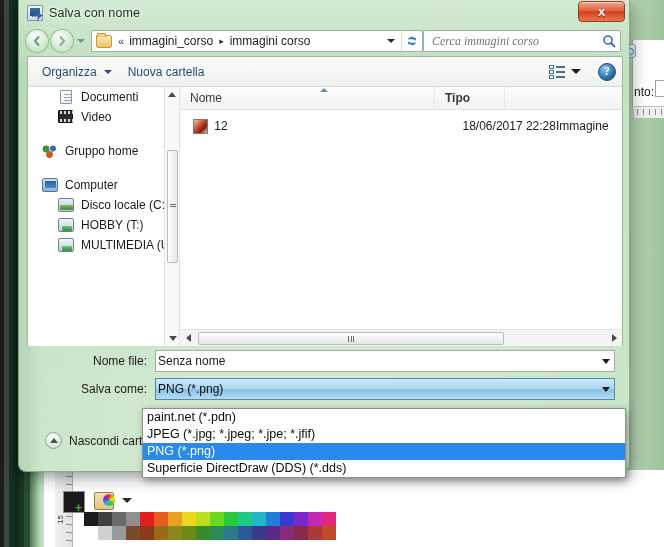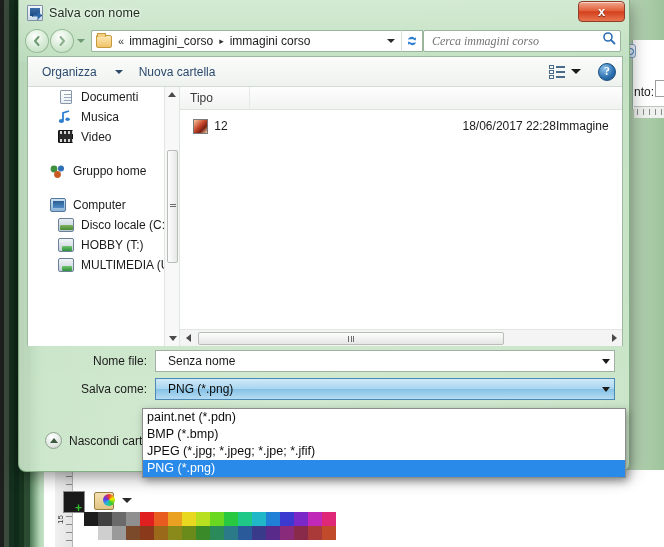--- a/index.html
+++ b/index.html
@@ -213,41 +213,41 @@
   }
   .crumb-caret i { width:0;height:0;border-left:4px solid transparent;border-right:4px solid transparent;border-top:4px solid #2b2b2b;}
   .refresh-btn {
     width: 22px; height: 22px; background: #ffffff;
     border: 1px solid #9bb59c; border-left: 1px solid #d5e2d5;
     display:flex;align-items:center;justify-content:center; cursor:pointer;
   }
   .searchbox {
     width: 198px; height: 22px; 
     background: #ffffff; border: 1px solid #9bb59c; border-radius: 2px;
-    display:flex; padding: 0 4px 0 6px; cursor: text;
+    display:flex; align-items:center; padding: 0 4px 0 6px; cursor: text;
   }
   .searchbox input {
     border: none; outline: none; flex: 1; font-size: 12px;
     font-family: "Liberation Serif", serif; font-style: italic; color: #6b6b6b;
     background: transparent;
   }
 
   
   .body-panel {
     position: absolute; left: 8px; top: 56px; width: 596px; height: 290px;
     background: #ffffff; border: 1px solid #9cb8a0;
   }
   .toolbar {
     height: 30px; background: linear-gradient(#fbfcfb, #eef2ee);
     border-bottom: 1px solid #d3dcd4;
     display: flex; align-items: center; padding: 0 6px;
   }
   .tb-item {
     font-size: 12px; color: #2c4a6e; padding: 3px 8px; cursor: pointer;
-    display:flex; align-items:center; gap:18px;
+    display:flex; align-items:center; gap:7px;
   }
   .tb-caret { width:0;height:0;border-left:4px solid transparent;border-right:4px solid transparent;border-top:4px solid #2c4a6e;}
   .tb-spacer { flex: 1; }
   .view-ico {
     width: 16px; height: 14px; position: relative; cursor: pointer;
   }
   .view-ico i{ position:absolute; background:#4a6a8a; }
   .view-ico .b{ left:0; width:5px; height:4px; border:1px solid #4a6a8a; background:#fff;}
   .view-ico .l{ left:7px; width:9px; height:1.5px;}
   .view-caret-wrap{ width:16px;height:16px;display:flex;align-items:center;justify-content:center;cursor:pointer;margin-left:3px;}
@@ -260,21 +260,21 @@
     color:#fff; font-size: 12px; font-weight: bold; font-family:"Liberation Serif",serif;
   }
 
   .panes { display: flex; height: 259px; }
   .sidebar {
     width: 152px; background: #ffffff; position: relative;
     border-right: 1px solid #dfe6e0;
     overflow: hidden;
   }
   .side-item {
-    display: flex; align-items: center; height: 20px; padding-left: 22px;
+    display: flex; align-items: center; height: 20px; padding-left: 14px;
     font-size: 12px; color: #1b1b1b; cursor: pointer; white-space: nowrap;
   }
   .side-item.indent { padding-left: 30px; }
   .side-item.selected { background: linear-gradient(#f4f7fa,#e9eff5); border-top:1px solid #dfe7ef; border-bottom:1px solid #dfe7ef;}
   .side-gap { height: 14px; }
   .si-ico { width: 17px; height: 15px; margin-right: 6px; flex:0 0 auto; position: relative; }
 
   .ico-doc { background: linear-gradient(#ffffff,#e9eef4); border:1px solid #8796a8; border-radius:1px; width:12px;height:14px; margin-left:2px;}
   .ico-doc::after{content:"";position:absolute;left:3px;top:3px;width:7px;height:1px;box-shadow:0 3px 0 #9aa8b8,0 6px 0 #9aa8b8;background:#9aa8b8;}
   .ico-pic { width:15px;height:13px; background: linear-gradient(#bfe2f5,#6fb4dd); border:1px solid #5b88a8; border-radius:1px;}
@@ -315,21 +315,21 @@
     display:flex; height: 23px; background: linear-gradient(#fdfdfd,#f1f3f1);
     border-bottom: 1px solid #dde3dd; align-items: center;
     font-size: 12px; color: #3a3a3a; position: relative;
   }
   .col {
     padding-left: 10px; height: 23px; display: flex; align-items: center;
     border-right: 1px solid #e6eae6; cursor: pointer; position: relative;
   }
   .col.c1 { width: 255px; }
   .col.c2 { width: 137px; }
-  .col.c3 { width: 70px; }
+  .col.c3 { width: 70px; font-weight: bold; }
   .sort-arrow {
     position: absolute; left: 140px; top: 1px;
     width:0;height:0;border-left:4px solid transparent;border-right:4px solid transparent;
     border-bottom: 4px solid #6a8fae;
   }
   .file-row {
     display:flex; align-items:center; height: 22px; margin-top: 5px;
     font-size: 12px; color: #1b1b1b; cursor: pointer;
   }
   .file-ico {
@@ -365,21 +365,21 @@
     position: absolute; left: 0; top: 350px; width: 100%;
   }
   .form-row { display:flex; align-items:center; height: 22px; margin-bottom: 6px; }
   .form-label {
     width: 136px; text-align: right; padding-right: 8px;
     font-size: 12px; color: #1a1a1a;
   }
   .combo {
     width: 460px; height: 22px; background:#fff;
     border: 1px solid #a2b0a3; display:flex; align-items:center;
-    font-size: 12px; color:#1a1a1a; padding-left: 12px; cursor: pointer;
+    font-size: 12px; color:#1a1a1a; padding-left: 2px; cursor: pointer;
   }
   .combo .val { flex: 1; }
   .combo .cc { width: 17px; display:flex;align-items:center;justify-content:center;}
   .combo .cc i{width:0;height:0;border-left:4px solid transparent;border-right:4px solid transparent;border-top:5px solid #1b1b1b;}
   .combo.focused {
     background: linear-gradient(to bottom, #cfe9f8 0%, #aad6f0 48%, #86c2e6 52%, #b6dcf2 100%);
     border: 1px solid #4c8ab5;
   }
   .combo.focused .val { color: #0b0b0b; }
 
@@ -570,30 +570,20 @@
         <div class="sidebar">
           <div id="side-list">
               <div class="side-item indent">
                 <span class="si-ico">
                   <i class="ico-doc" style="position: absolute; display: block;"></i>
                 </span>
                 <span>Documenti</span>
               </div>
               <div class="side-item indent">
                 <span class="si-ico">
-                  <i class="ico-music" style="position: absolute; display: block;"><svg width="15" height="15" viewBox="0 0 15 15">
-                      <path d="M11 1 L5 3 L5 10.5" stroke="#2f7fd0" stroke-width="1.8" fill="none"></path>
-                      <ellipse cx="3.4" cy="11" rx="2.6" ry="2" fill="#2f7fd0"></ellipse>
-                      <ellipse cx="9.6" cy="9.3" rx="2.2" ry="1.7" fill="#2f7fd0"></ellipse>
-                    </svg></i>
-                </span>
-                <span>Musica</span>
-              </div>
-              <div class="side-item indent">
-                <span class="si-ico">
                   <i class="ico-video" style="position: absolute; display: block;"></i>
                 </span>
                 <span>Video</span>
               </div>
               <div class="side-gap"></div>
               <div class="side-item">
                 <span class="si-ico">
                   <i class="ico-home" style="position: absolute; display: block;"><svg width="16" height="15" viewBox="0 0 16 15">
                       <circle cx="4" cy="5" r="3.4" fill="#3e8f3e"></circle>
                       <circle cx="11" cy="4.5" r="3" fill="#2f6fb5"></circle>
@@ -634,20 +624,24 @@
               </div>
             <div class="ss-thumb"></div>
             <div class="ss-arrow ss-down" style="position:absolute;bottom:0;width:15px;">
                 <i></i>
               </div>
           </div>
         </div>
 
         <div class="filelist">
           <div class="col-head">
+            <div class="col c1">
+              <span>Nome</span>
+              <i class="sort-arrow"></i>
+            </div>
             <div class="col c3">
               <span>Tipo</span>
             </div>
           </div>
           <div id="file-rows">
               <div class="file-row">
                 <span class="file-ico"></span>
                 <span class="file-name">12</span>
                 <span class="file-date">18/06/2017 22:28</span>
                 <span class="file-type">Immagine</span>
@@ -691,18 +685,18 @@
     <div class="hide-folders">
       <span class="hf-circle">
           <i></i>
         </span>
       <span>Nascondi cartelle</span>
     </div>
   </div>
 
   <div class="dropdown" id="dropdown">
       <div class="dd-item">paint.net (*.pdn)</div>
-      <div class="dd-item">BMP (*.bmp)</div>
       <div class="dd-item">JPEG (*.jpg; *.jpeg; *.jpe; *.jfif)</div>
       <div class="dd-item sel">PNG (*.png)</div>
+      <div class="dd-item">Superficie DirectDraw (DDS) (*.dds)</div>
     </div>
 
 </div>
 
 </body></html>

